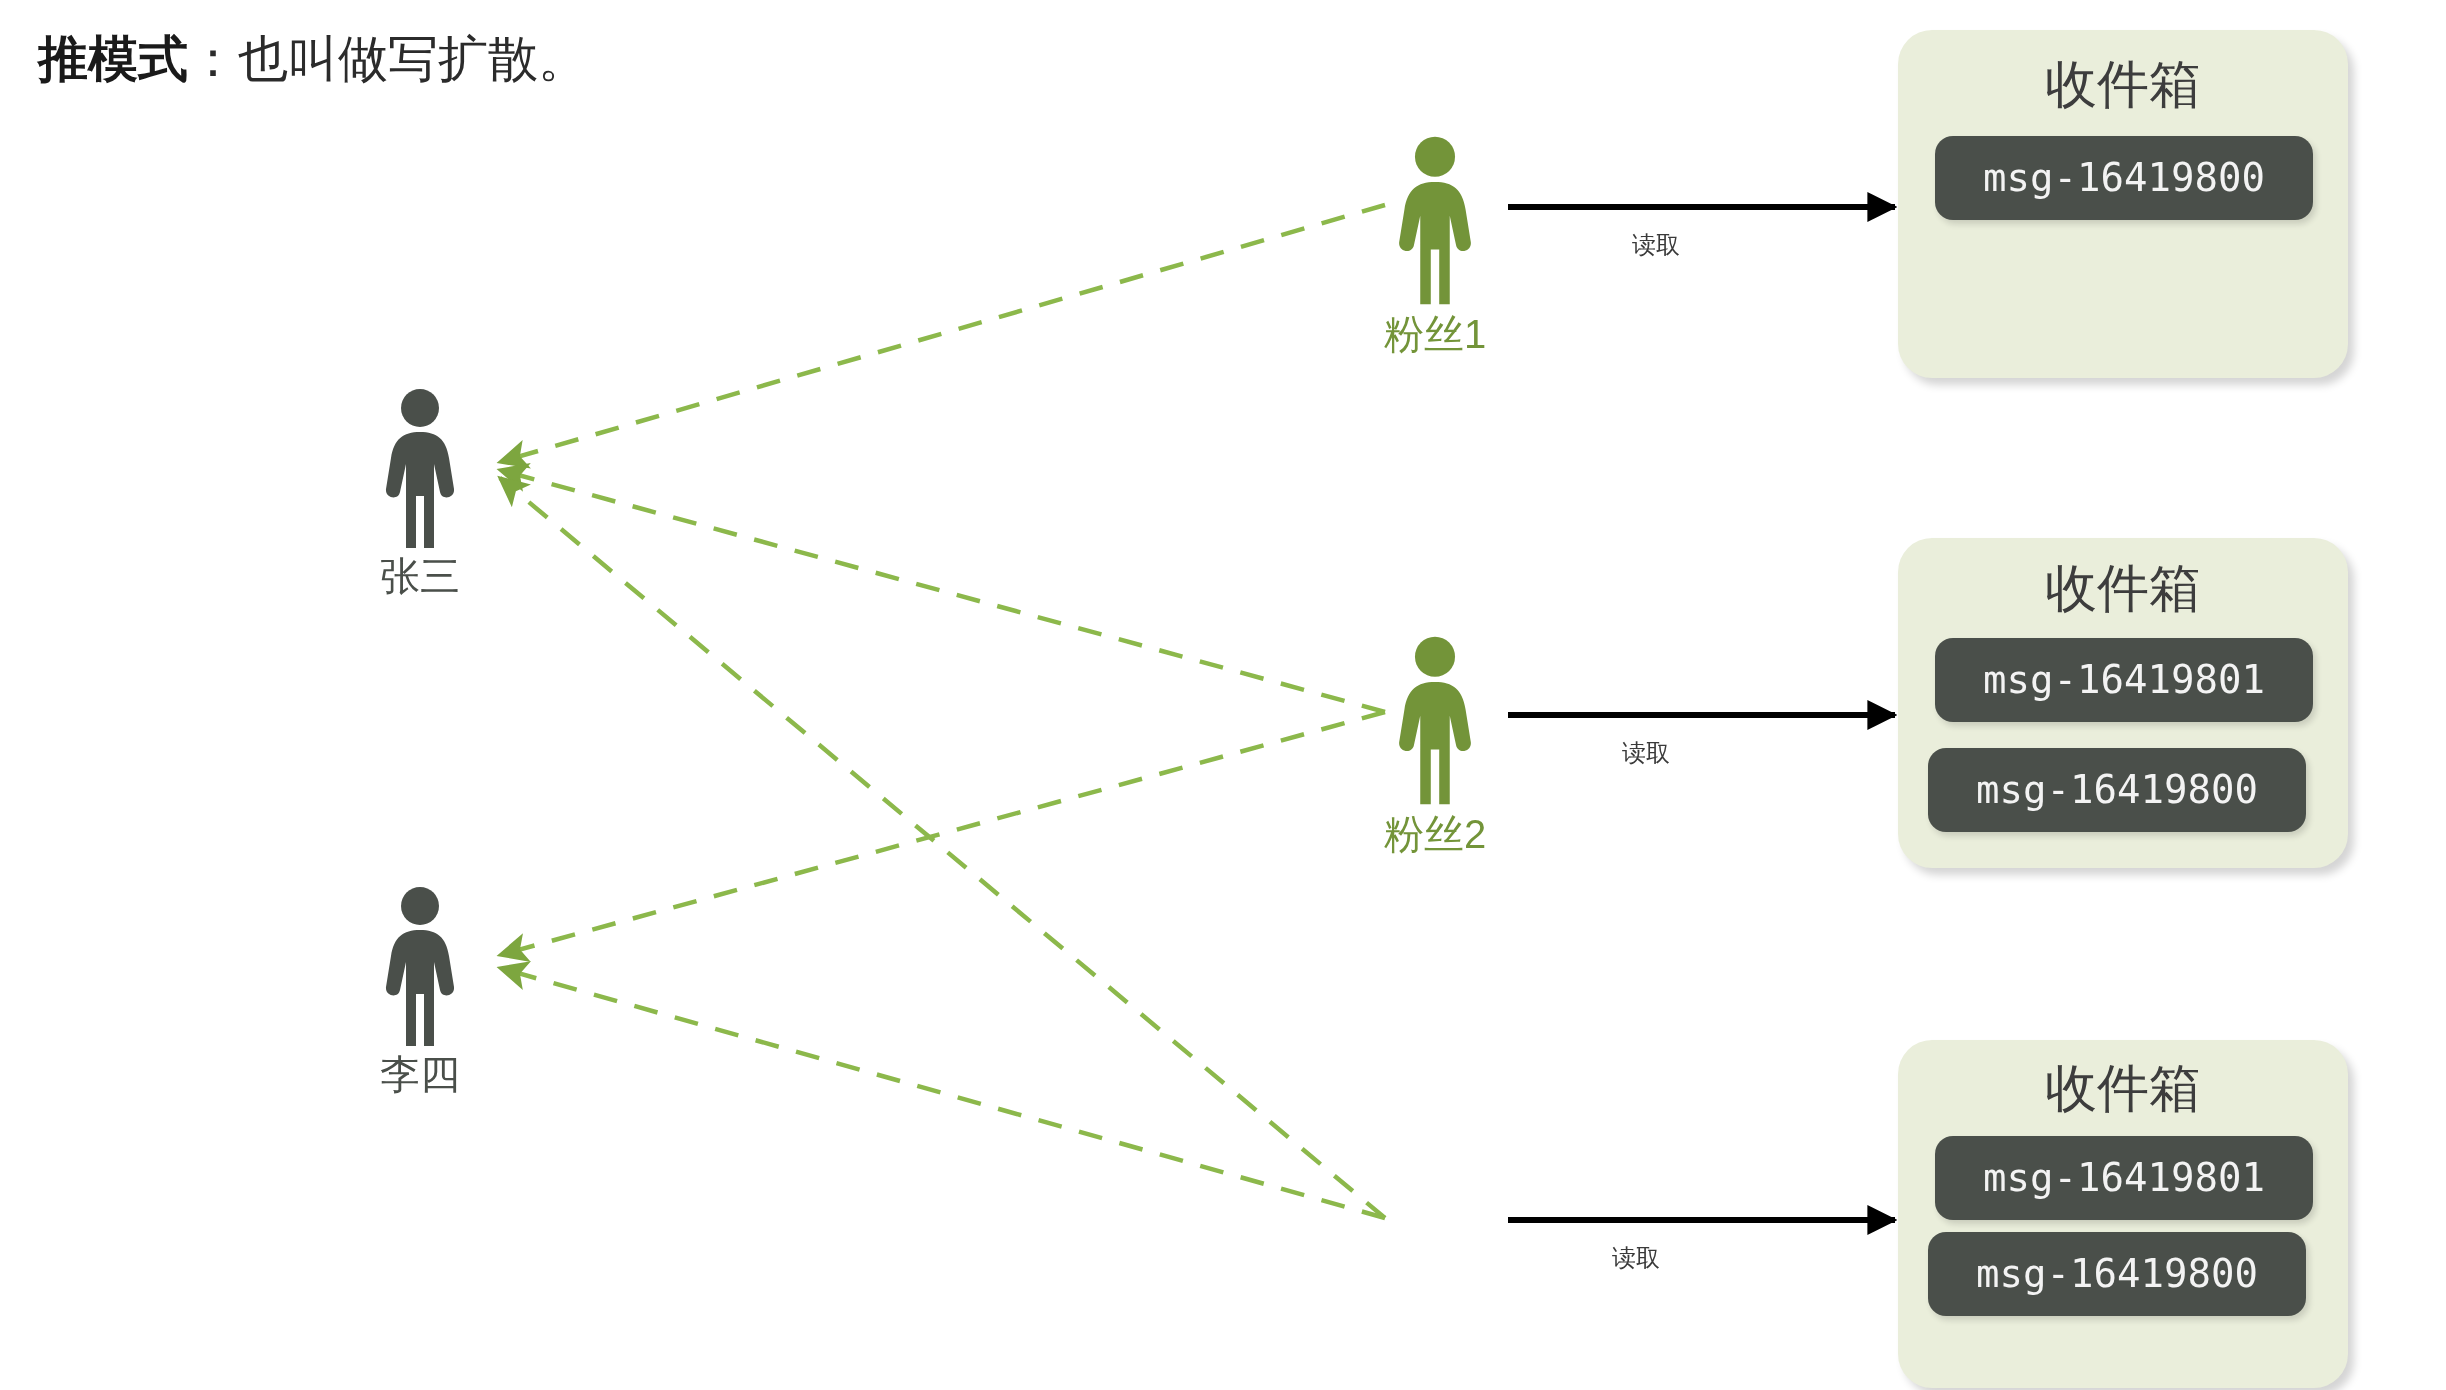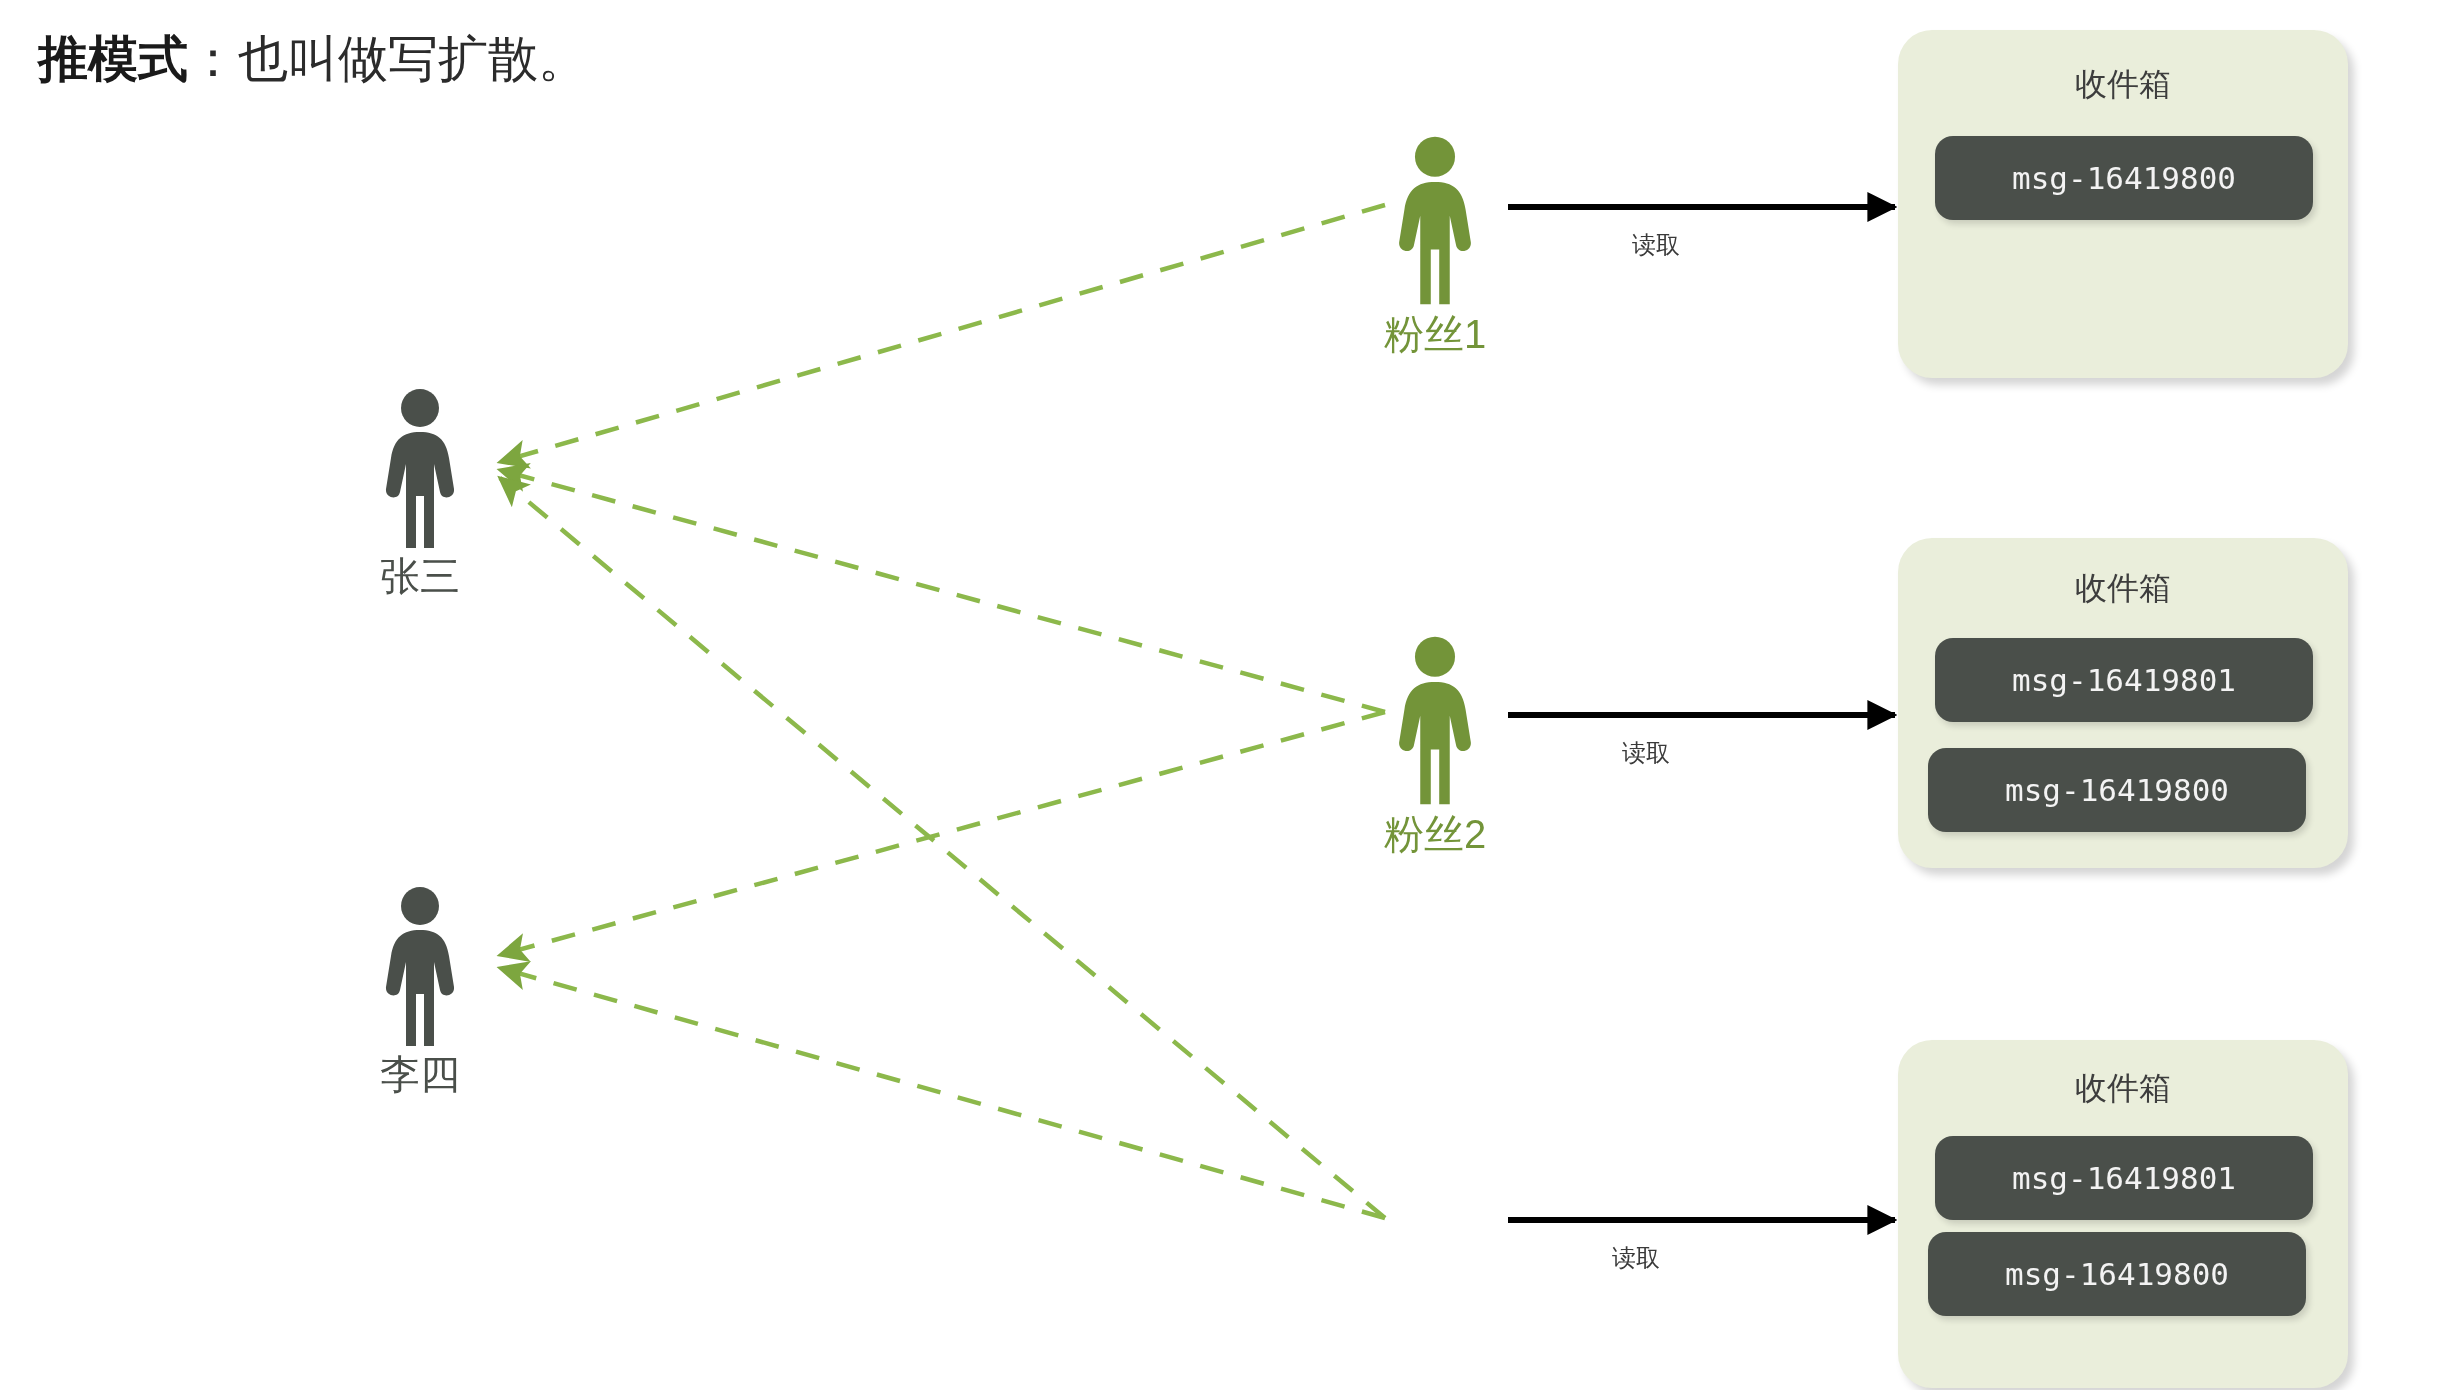--- a/index.html
+++ b/index.html
@@ -82,32 +82,32 @@
     background: #eaeedb;
     border-radius: 34px;
     box-shadow: 6px 7px 9px rgba(0,0,0,0.17);
     box-sizing: border-box;
   }
   .inbox-title {
     position: absolute;
     left: 0;
     right: 0;
     text-align: center;
-    font-size: 32px;
+    font-size: 52px;
     line-height: 52px;
     color: #3d3d3d;
     white-space: nowrap;
   }
   .msg {
     position: absolute;
     background: #4a4f4a;
     border-radius: 18px;
     color: #f3f3f3;
     font-family: "DejaVu Sans Mono", "Liberation Mono", monospace;
-    font-size: 31px;
+    font-size: 39px;
     line-height: 84px;
     height: 84px;
     text-align: center;
     white-space: nowrap;
     box-sizing: border-box;
     box-shadow: 3px 4px 6px rgba(0,0,0,0.14);
   }
 </style>
 </head>
 <body>

